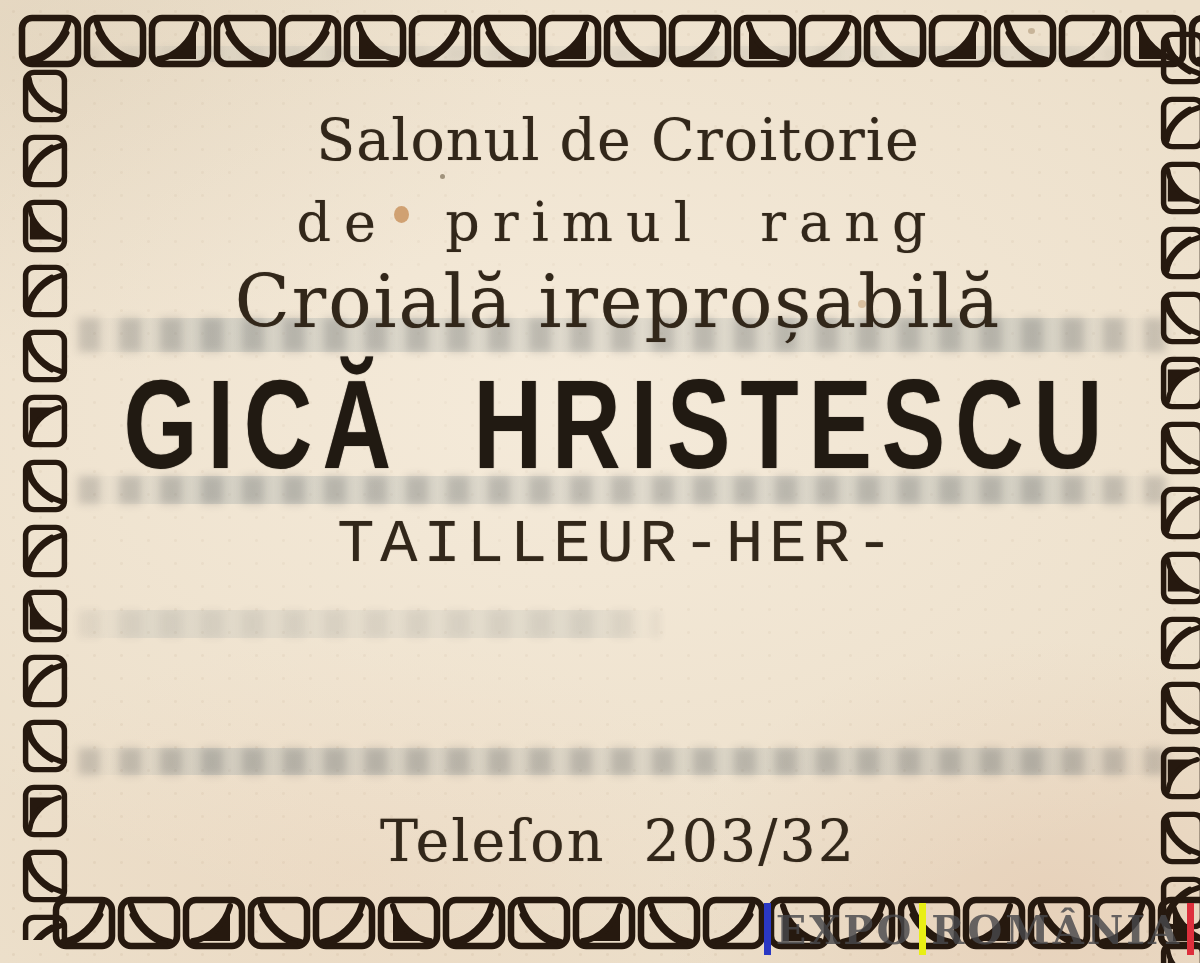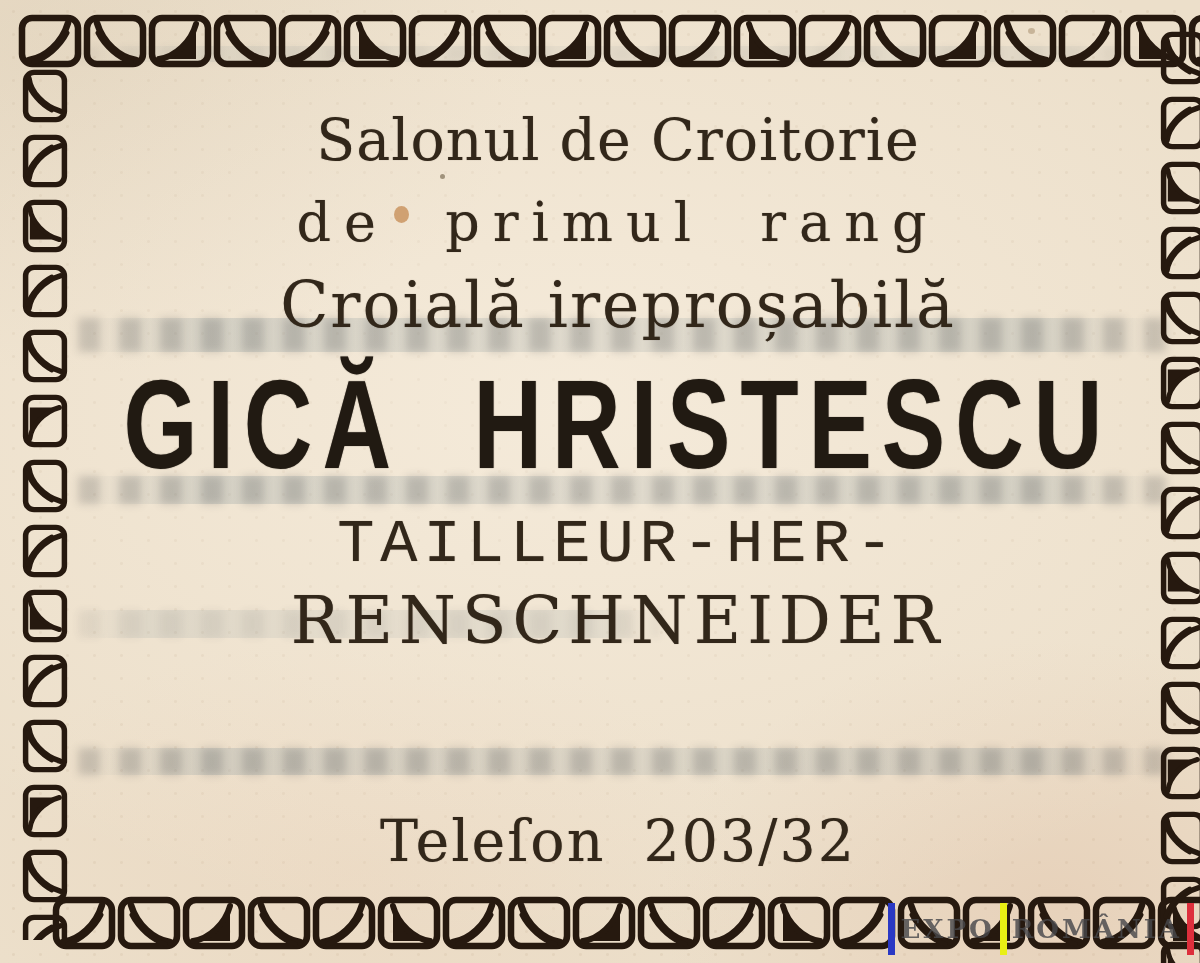--- a/index.html
+++ b/index.html
@@ -34,37 +34,37 @@
   .strip-left{left:18px;top:64px;width:58px;height:876px;flex-direction:column;}
   .strip-right{right:-14px;top:26px;width:58px;height:937px;flex-direction:column;}
   .htile{width:64px;height:54px;flex:none;margin-right:1px;}
   .vtile{width:54px;height:64px;flex:none;display:flex;align-items:center;justify-content:center;margin-bottom:1px;}
   .htile svg,.vtile svg{display:block;}
   
   .txt{position:absolute;left:80px;right:44px;text-align:center;color:#32271a;
     text-shadow:0 0 1px rgba(46,34,22,.45);white-space:nowrap;z-index:3;line-height:1;}
   .l1{top:112px;font-size:57px;letter-spacing:1px;}
   .l2{top:196px;font-size:54px;letter-spacing:13px;word-spacing:26px;}
-  .l3{top:274px;font-size:63px;letter-spacing:2px;}
+  .l3{top:266px;font-size:72px;letter-spacing:2px;}
   .title{top:362px;font-family:"Liberation Sans", sans-serif;font-weight:bold;
     font-size:95px;letter-spacing:10px;word-spacing:36px;color:#211a12;
     transform:scaleY(1.32);transform-origin:50% 0;text-shadow:0 0 1px rgba(25,18,10,.6);}
   .p1{top:514px;font-size:62px;letter-spacing:6px;font-family:Liberation Mono, monospace;}
   .p2{top:588px;font-size:65px;letter-spacing:6px;}
   .addr{top:702px;font-size:57px;letter-spacing:1px;word-spacing:24px;}
   .phone{top:790px;font-size:57px;letter-spacing:2px;word-spacing:18px;margin-top:23px;}
   
   .speck{position:absolute;border-radius:50%;z-index:2;}
   .speck1{left:394px;top:206px;width:15px;height:17px;background:#c8905a;opacity:.8;}
   .speck2{left:858px;top:300px;width:8px;height:8px;background:#c9a277;opacity:.55;}
   .speck3{left:440px;top:174px;width:5px;height:5px;background:#6b5b43;opacity:.6;}
   .speck4{left:1028px;top:28px;width:7px;height:6px;background:#b7a183;opacity:.7;}
   
   .watermark{position:absolute;right:6px;bottom:8px;display:flex;align-items:center;gap:5px;z-index:5;}
-  .wm-text{font-family:"DejaVu Serif", serif;font-weight:bold;font-size:26px;
+  .wm-text{font-family:"DejaVu Serif", serif;font-weight:bold;font-size:40px;
     letter-spacing:3px;color:rgba(72,72,76,.82);}
   .flag-bar{width:7px;height:52px;display:inline-block;}
 </style>
 </head>
 <body>
 
 <div class="page">
 
   <div class="band band5">
       <div class="smear"></div>
@@ -556,21 +556,20 @@
   <div class="speck speck1"></div>
   <div class="speck speck2"></div>
   <div class="speck speck3"></div>
   <div class="speck speck4"></div>
 
   <div class="txt l2">de primul rang</div>
   <div class="txt l1">Salonul de Croitorie</div>
   <div class="txt l3">Croială ireproșabilă</div>
   <div class="txt title">GICĂ HRISTESCU</div>
   <div class="txt p1">TAILLEUR-HER-</div>
-  <div class="txt p2">RENSCHNEIDER</div>
   <div class="txt phone">Teleſon 203/32</div>
 
   <div class="watermark">
     <span class="flag-bar" id="bar-blue" style="background: rgb(42, 56, 196);"></span>
     <span class="wm-text">EXPO</span>
     <span class="flag-bar" id="bar-yellow" style="background: rgb(233, 239, 20);"></span>
     <span class="wm-text">ROMÂNIA</span>
     <span class="flag-bar" id="bar-red" style="background: rgb(221, 47, 60);"></span>
   </div>
 

